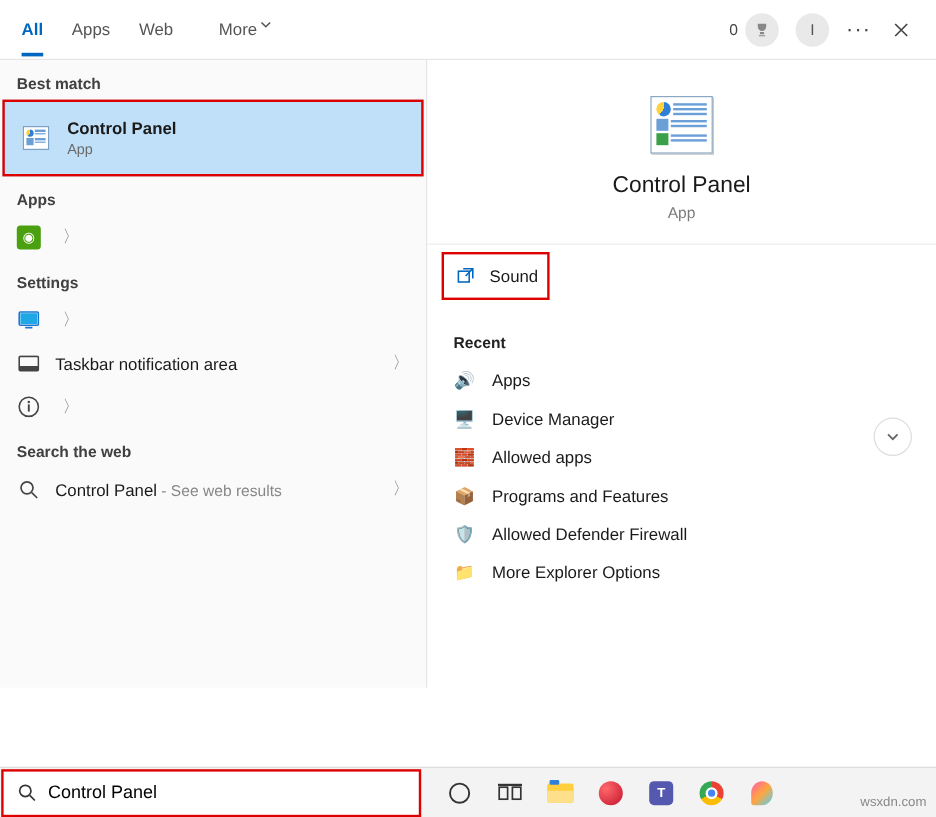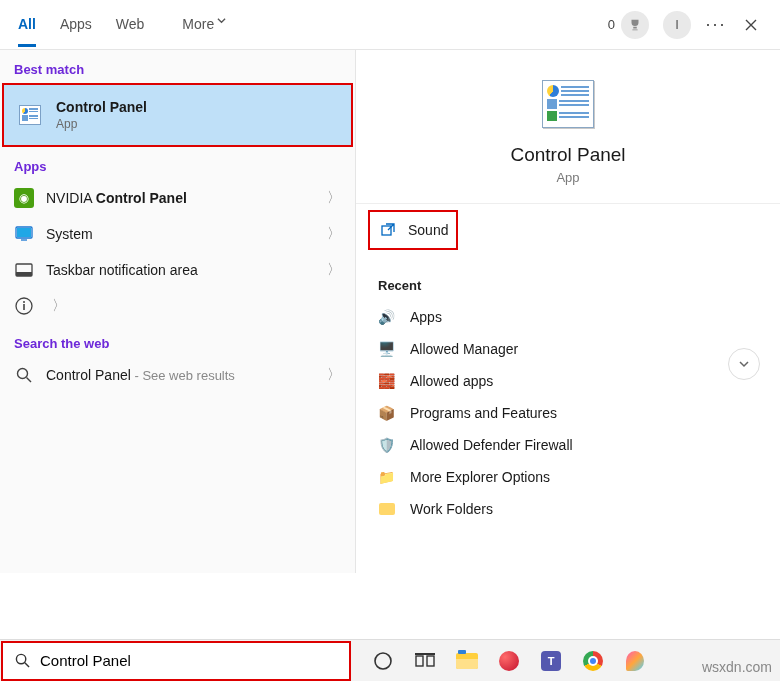--- a/index.html
+++ b/index.html
@@ -11,21 +11,21 @@
   .tab.active { color: #0067c0; border-bottom: 3px solid #0067c0; font-weight: 600; }
   .tab.more { display: flex; align-items: flex-start; gap: 3px; margin-left: 14px; }
   .hdr-right { display: flex; align-items: center; gap: 14px; }
   .hdr-badge { display: flex; align-items: center; gap: 6px; font-size: 13px; color: #444; }
   .hdr-circ { width: 28px; height: 28px; border-radius: 50%; background: #e9e9e9; display: flex; align-items: center; justify-content: center; font-size: 13px; color: #555; }
   .hdr-close { font-size: 18px; color: #444; cursor: pointer; padding: 4px; }
   .hdr-more { font-size: 18px; color: #444; letter-spacing: 1px; cursor: pointer; }
   .body { flex: 1; display: flex; min-height: 0; }
   .left { width: 355px; display: flex; flex-direction: column; background: #fafafa; }
   .right { flex: 1; border-left: 1px solid #e5e5e5; display: flex; flex-direction: column; }
-  .section-label { font-size: 13px; font-weight: 600; padding: 12px 14px 6px 14px; color: #6d28d9; }
+  .section-label { font-size: 13px; font-weight: 600; padding: 12px 14px 6px 14px; color: #404040; }
   .result-row { display: flex; align-items: center; padding: 8px 14px; cursor: pointer; position: relative; }
   .best-match { background: #bfe0f8; border: 2px solid #d00; margin: 0 2px; padding: 14px 14px; }
   .row-icon { width: 24px; height: 24px; margin-right: 14px; display: flex; align-items: center; justify-content: center; flex-shrink: 0; }
   .row-icon.small { width: 20px; height: 20px; margin-right: 12px; }
   .row-text { flex: 1; min-width: 0; }
   .row-title { font-size: 14px; color: #1a1a1a; }
   .row-title .bold { font-weight: 600; }
   .row-sub { font-size: 12px; color: #6a6a6a; margin-top: 2px; }
   .row-caret { color: #888; font-size: 14px; padding-left: 6px; }
   .row-webhint { color: #888; font-size: 13px; }
@@ -50,21 +50,21 @@
   .recent-row { display: flex; align-items: center; padding: 7px 12px; cursor: pointer; gap: 14px; }
   .recent-ico { width: 18px; height: 18px; display: flex; align-items: center; justify-content: center; font-size: 14px; }
   .recent-text { font-size: 14px; color: #1a1a1a; }
   
   .bottom { position: absolute; bottom: 0; left: 0; width: 780px; height: 42px; display: flex; align-items: center; background: #f3f3f3; border-top: 1px solid #ddd; }
   .searchbox { width: 350px; height: 40px; background: #fff; border: 2px solid #d00; display: flex; align-items: center; padding: 0 12px; margin-left: 1px; }
   .search-ico { color: #444; margin-right: 10px; font-size: 15px; }
   .search-input { border: none; outline: none; font-size: 15px; flex: 1; }
   .taskbar-icons { display: flex; align-items: center; gap: 14px; padding-left: 18px; }
   .tb-icon { width: 28px; height: 28px; display: flex; align-items: center; justify-content: center; font-size: 18px; cursor: pointer; }
-  .watermark { position: absolute; bottom: 6px; right: 8px; font-size: 14px; color: #888; }
+  .watermark { position: absolute; bottom: 6px; right: 8px; font-size: 11px; color: #888; }
   
   .ico-box { width: 20px; height: 20px; border-radius: 3px; display:flex; align-items:center; justify-content:center; font-size:12px; color:#fff; }
   .cp-icon-sm { width:22px; height:20px; border:1px solid #7ba0c6; background:#fff; display:flex; flex-direction:column; padding:2px; gap:1px; }
   .cp-sm-row1 { height:6px; display:flex; gap:1px; }
   .cp-sm-pie { width:6px; height:6px; border-radius:50%; background:conic-gradient(#2f7ed8 0 60%, #ffd23a 60% 100%); }
   .cp-sm-ln { flex:1; display:flex; flex-direction:column; gap:1px; }
   .cp-sm-l { height:1.5px; background:#6aa0d7; }
   svg { display:block; }
 </style>
 </head>
@@ -130,36 +130,31 @@
           <div class="row-title"><span class="bold">Control Panel</span></div>
           <div class="row-sub">App</div>
         </div>
       </div>
 
       <div class="section-label">Apps</div>
       <div class="result-row">
         <div class="row-icon small">
             <div class="ico-box" style="background:#4aa00f">◉</div>
           </div>
-        <div class="row-text">
-            <div class="row-title"><span>NVIDIA </span><span class="bold">Control Panel</span></div>
-          </div>
-        <div class="row-caret">〉</div>
-      </div>
-
+        <div class="row-caret">〉</div>
+      </div>
+
+      <div class="section-label">Settings</div>
       <div class="result-row">
         <div class="row-icon small">
             <svg width="18" height="16" viewBox="0 0 18 16">
               <rect x="1" y="1" width="16" height="11" rx="1" fill="none" stroke="#1976d2" stroke-width="1.3"></rect>
               <rect x="2" y="2" width="14" height="9" fill="#1fa7e6"></rect>
               <path d="M6 14h6" stroke="#1976d2" stroke-width="1.3"></path>
             </svg>
-          </div>
-        <div class="row-text">
-            <div class="row-title">System</div>
           </div>
         <div class="row-caret">〉</div>
       </div>
       <div class="result-row">
         <div class="row-icon small">
             <svg width="18" height="14" viewBox="0 0 18 14">
               <rect x="1" y="1" width="16" height="12" rx="1" fill="none" stroke="#444" stroke-width="1.3"></rect>
               <rect x="1" y="9" width="16" height="4" fill="#444"></rect>
             </svg>
           </div>
@@ -241,43 +236,37 @@
       </div>
 
       <div class="recent-label">Recent</div>
       <div class="recent-list">
         <div class="recent-row">
             <div class="recent-ico">🔊</div>
             <div class="recent-text">Apps</div>
           </div>
         <div class="recent-row">
             <div class="recent-ico">🖥️</div>
-            <div class="recent-text">Allowed Manager</div>
+            <div class="recent-text">Device Manager</div>
           </div>
         <div class="recent-row">
             <div class="recent-ico">🧱</div>
             <div class="recent-text">Allowed apps</div>
           </div>
         <div class="recent-row">
             <div class="recent-ico">📦</div>
             <div class="recent-text">Programs and Features</div>
           </div>
         <div class="recent-row">
             <div class="recent-ico">🛡️</div>
             <div class="recent-text">Allowed Defender Firewall</div>
           </div>
         <div class="recent-row">
             <div class="recent-ico">📁</div>
             <div class="recent-text">More Explorer Options</div>
-          </div>
-        <div class="recent-row">
-            <div class="recent-ico">
-              <div style="width:16px;height:12px;background:#ffd76a;border-radius:2px"></div>
-            </div>
-            <div class="recent-text">Work Folders</div>
           </div>
       </div>
     </div>
   </div>
 
   <div class="bottom">
     <div class="searchbox">
       <span class="search-ico">
           <svg width="15" height="15" viewBox="0 0 16 16">
             <circle cx="6.5" cy="6.5" r="5" fill="none" stroke="#333" stroke-width="1.5"></circle>

